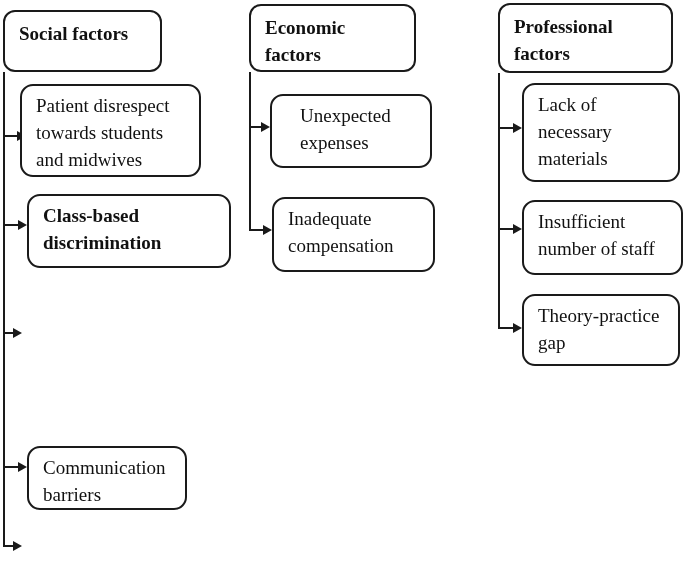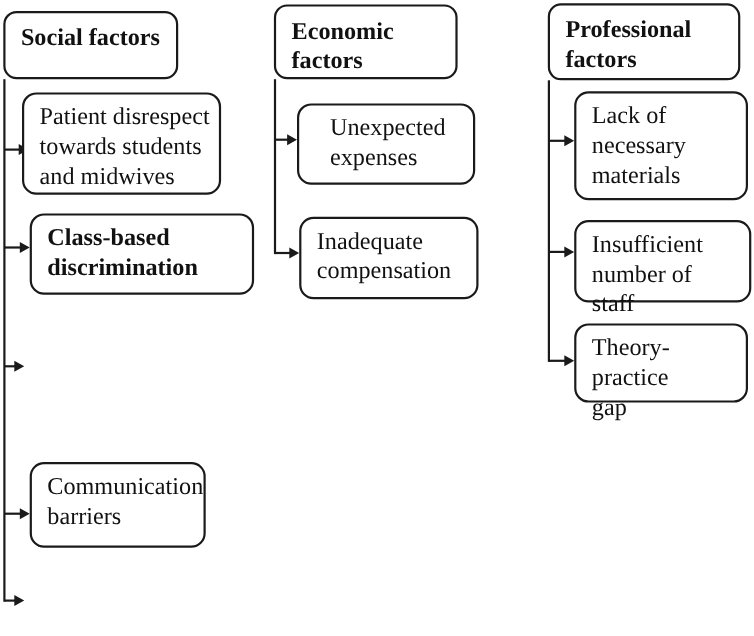--- a/index.html
+++ b/index.html
@@ -12,21 +12,21 @@
     color: #111111;
     overflow: hidden;
   }
   .box {
     position: absolute;
     box-sizing: border-box;
     background: #ffffff;
     border: 2px solid #1a1a1a;
     border-radius: 13px;
     padding: 6px 8px 4px 14px;
-    font-size: 22px;
+    font-size: 19px;
     line-height: 27px;
     white-space: pre-line;
   }
   .header-box {
     font-weight: bold;
     border-radius: 12px;
     padding-top: 8px;
   }
   .trunk {
     position: absolute;
@@ -65,21 +65,21 @@
   <div class="hline" style="left:4px; top:224px; width:15px;"></div>
   <div class="arrowhead" style="left:18px; top:220px;"></div>
   <div class="box" style="left:27px; top:194px; width:204px; height:74px;font-weight:bold;">Class-based
 discrimination</div>
 
   <div class="hline" style="left:4px; top:332px; width:10px;"></div>
   <div class="arrowhead" style="left:13px; top:328px;"></div>
 
   <div class="hline" style="left:4px; top:466px; width:15px;"></div>
   <div class="arrowhead" style="left:18px; top:462px;"></div>
-  <div class="box" style="left:27px; top:420px; width:160px; height:78px;">Communication
+  <div class="box" style="left:27px; top:446px; width:160px; height:64px;">Communication
 barriers</div>
 
   <div class="hline" style="left:4px; top:545px; width:10px;"></div>
   <div class="arrowhead" style="left:13px; top:541px;"></div>
 
   <div class="box header-box" style="left:249px; top:4px; width:167px; height:68px;">Economic
 factors</div>
 
   <div class="trunk" style="left:249px; top:72px; height:159px;"></div>
 

